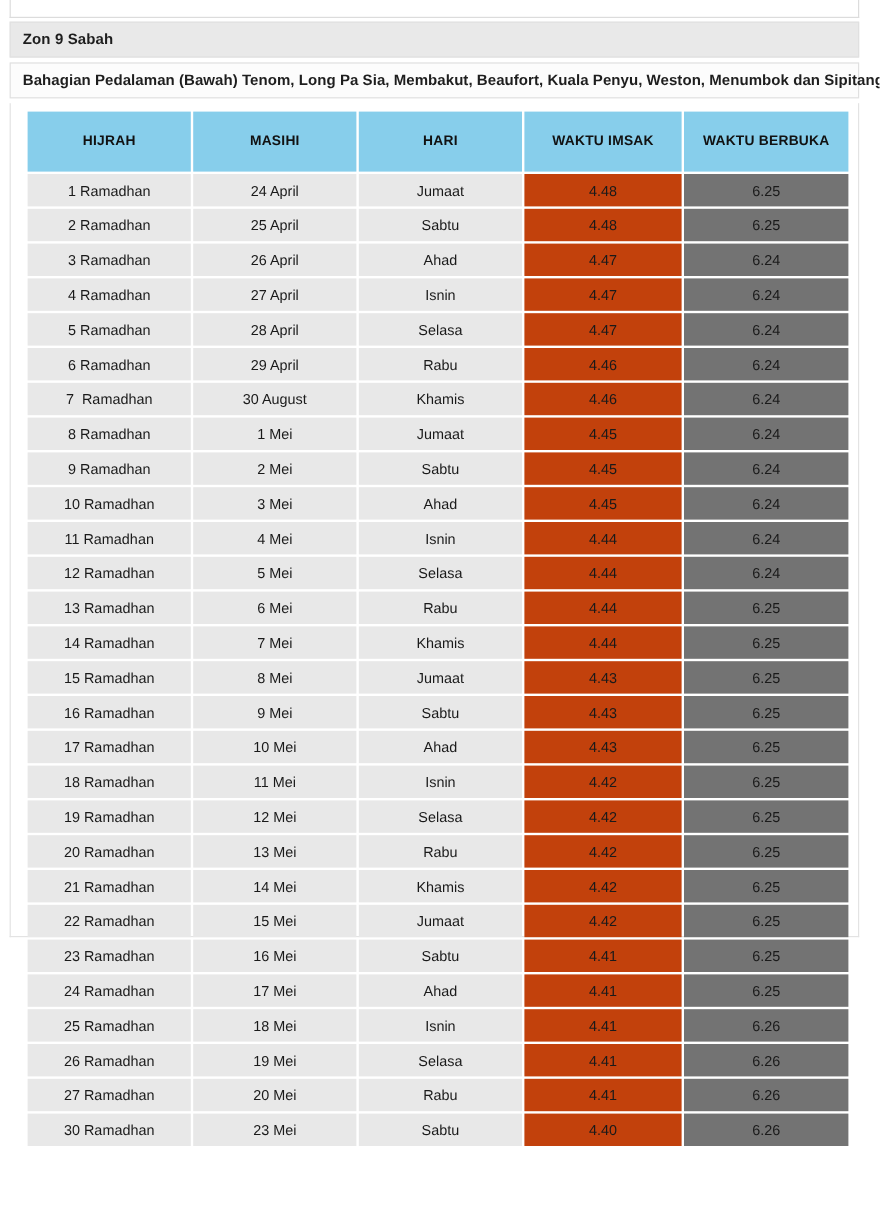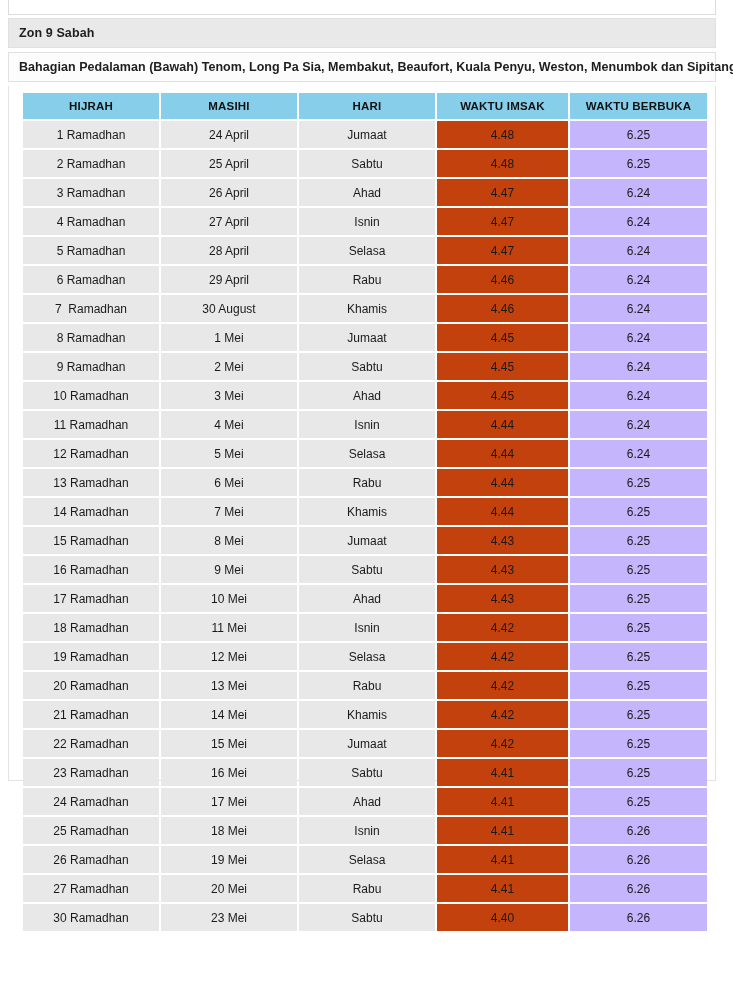--- a/index.html
+++ b/index.html
@@ -95,40 +95,40 @@
 
   table.jadual th {
     background: #87ceeb;
     color: #111111;
     font-size: 11.5px;
     font-weight: bold;
     height: 26px;
     text-align: center;
     letter-spacing: 0.2px;
     border: 0;
-    padding: 0;
+    padding: 12px;
     margin-top: 46px;
   }
 
   table.jadual td {
     background: #e8e8e8;
     height: 27px;
     text-align: center;
     font-size: 12px;
     color: #1a1a1a;
     border: 0;
     padding: 0;
     white-space: pre;
   }
 
   table.jadual td.imsak {
     background: #c2410c;
   }
   table.jadual td.berbuka {
-    background: #c4b5fd;
+    background: #737373;
   }
 
   col.c-hijrah   { width: 136px; }
   col.c-masihi   { width: 136px; }
   col.c-hari     { width: 136px; }
   col.c-imsak    { width: 131px; }
   col.c-berbuka  { width: 137px; }
 </style>
 </head>
 <body>

